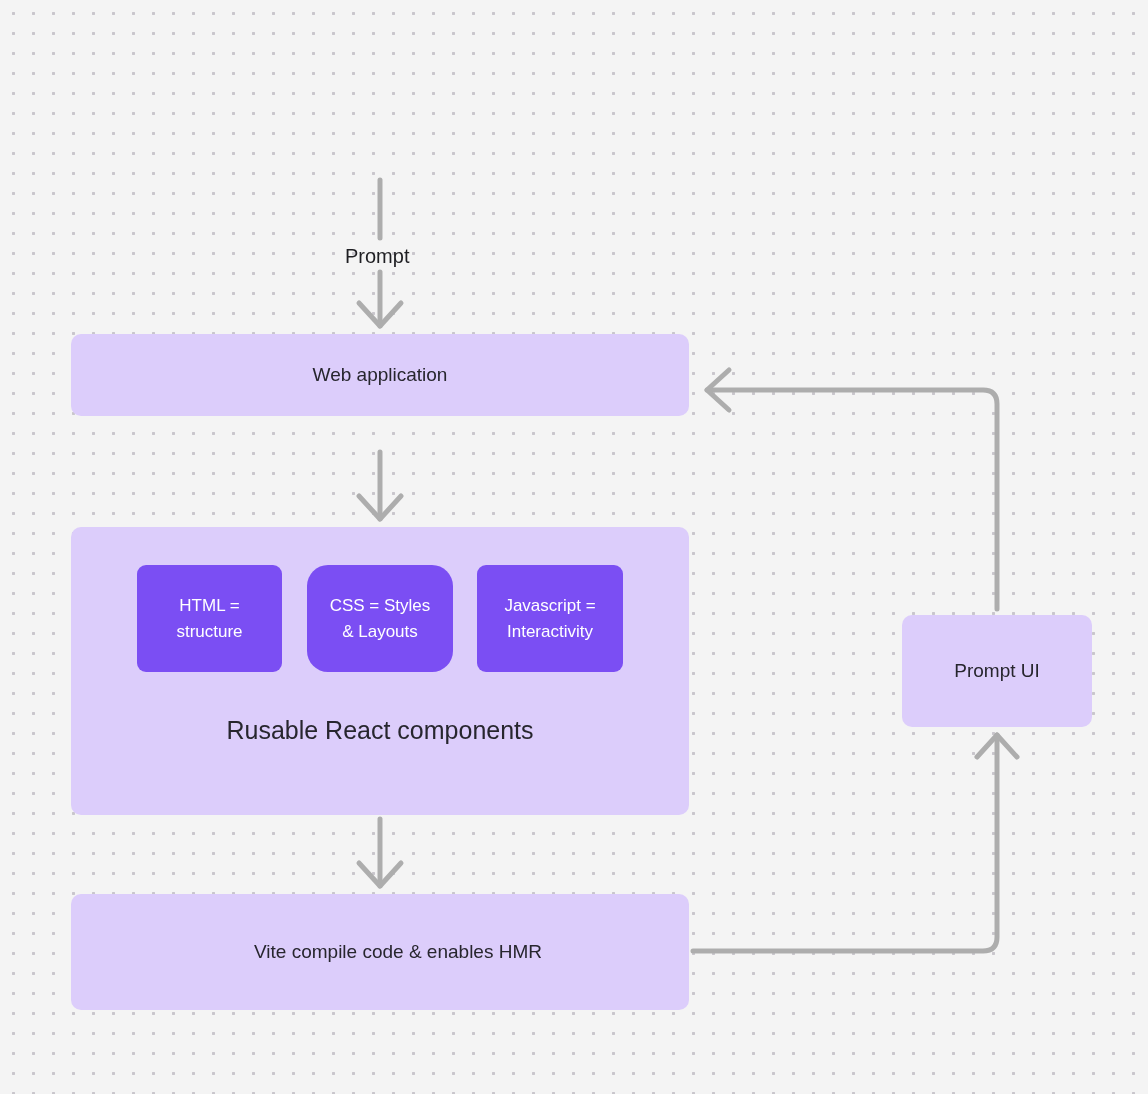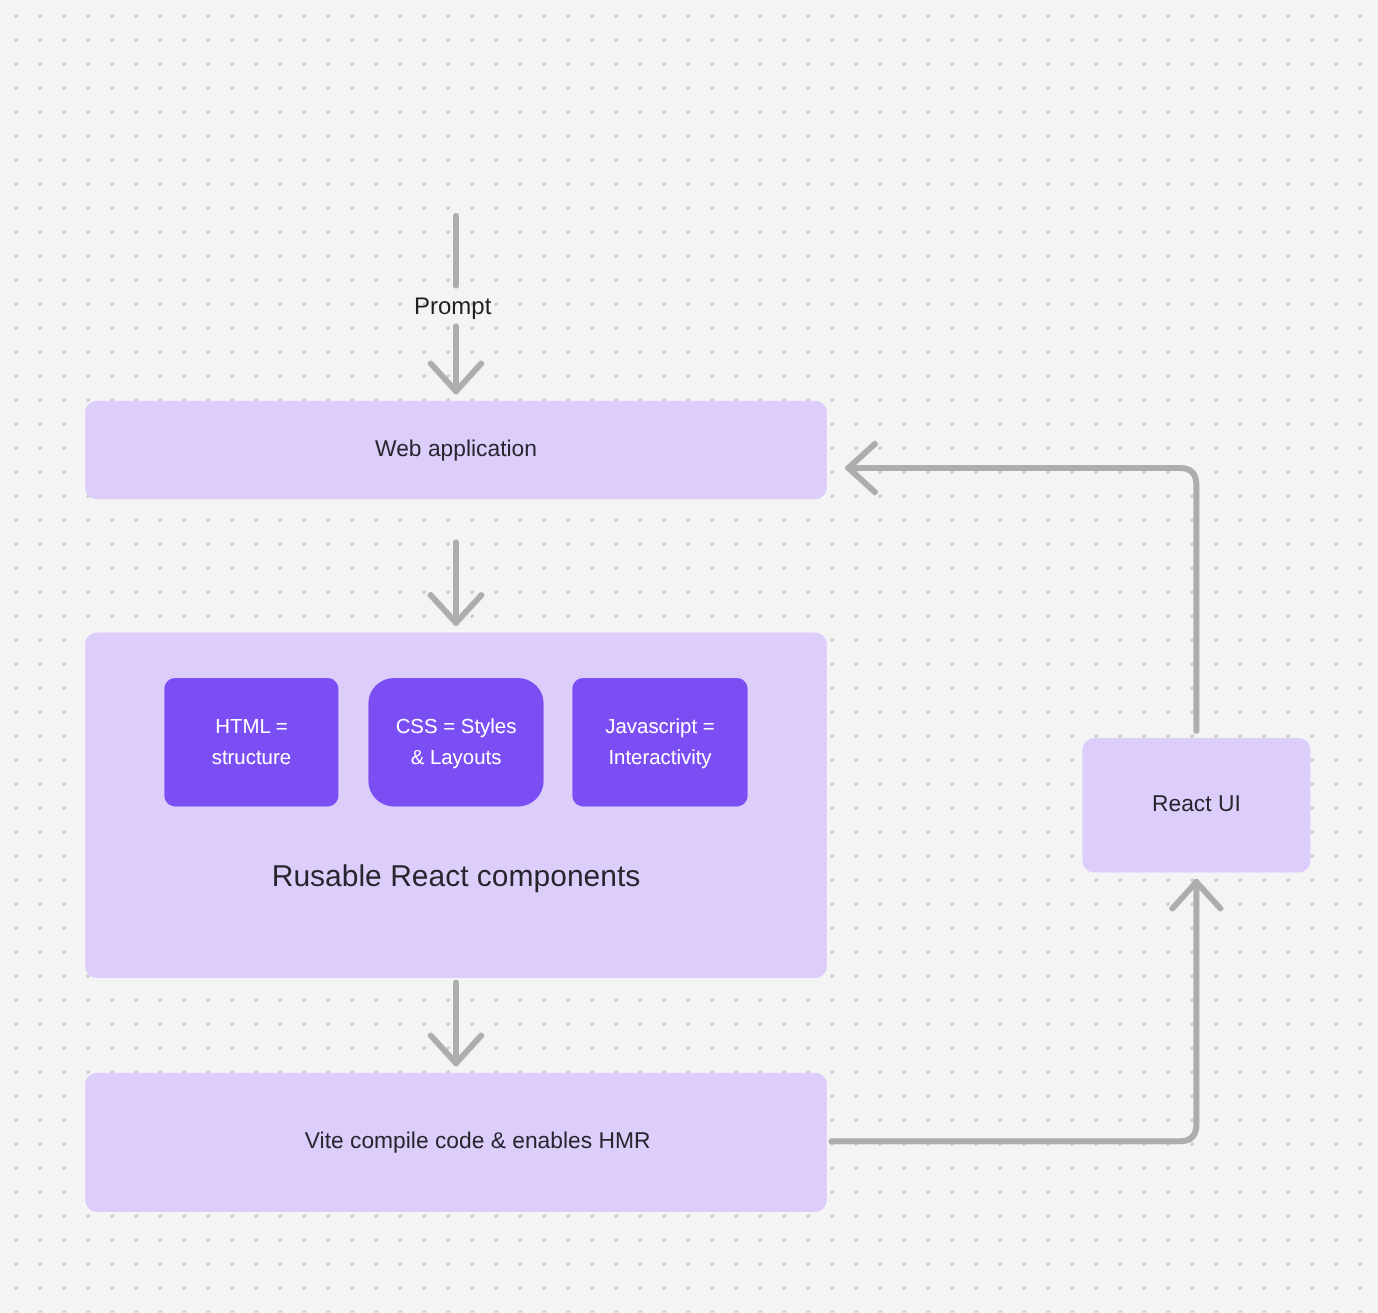--- a/index.html
+++ b/index.html
@@ -144,16 +144,16 @@
     </span>
   </div>
 
   <div id="components-caption">Rusable React components</div>
 
   <div class="node node-light" id="node-vite">
     <span>Vite compile code &amp; enables HMR</span>
   </div>
 
   <div class="node node-light" id="node-render">
-    <span>React UI</span>
+    <span>Prompt UI</span>
   </div>
 
 </div>
 
 </body></html>

